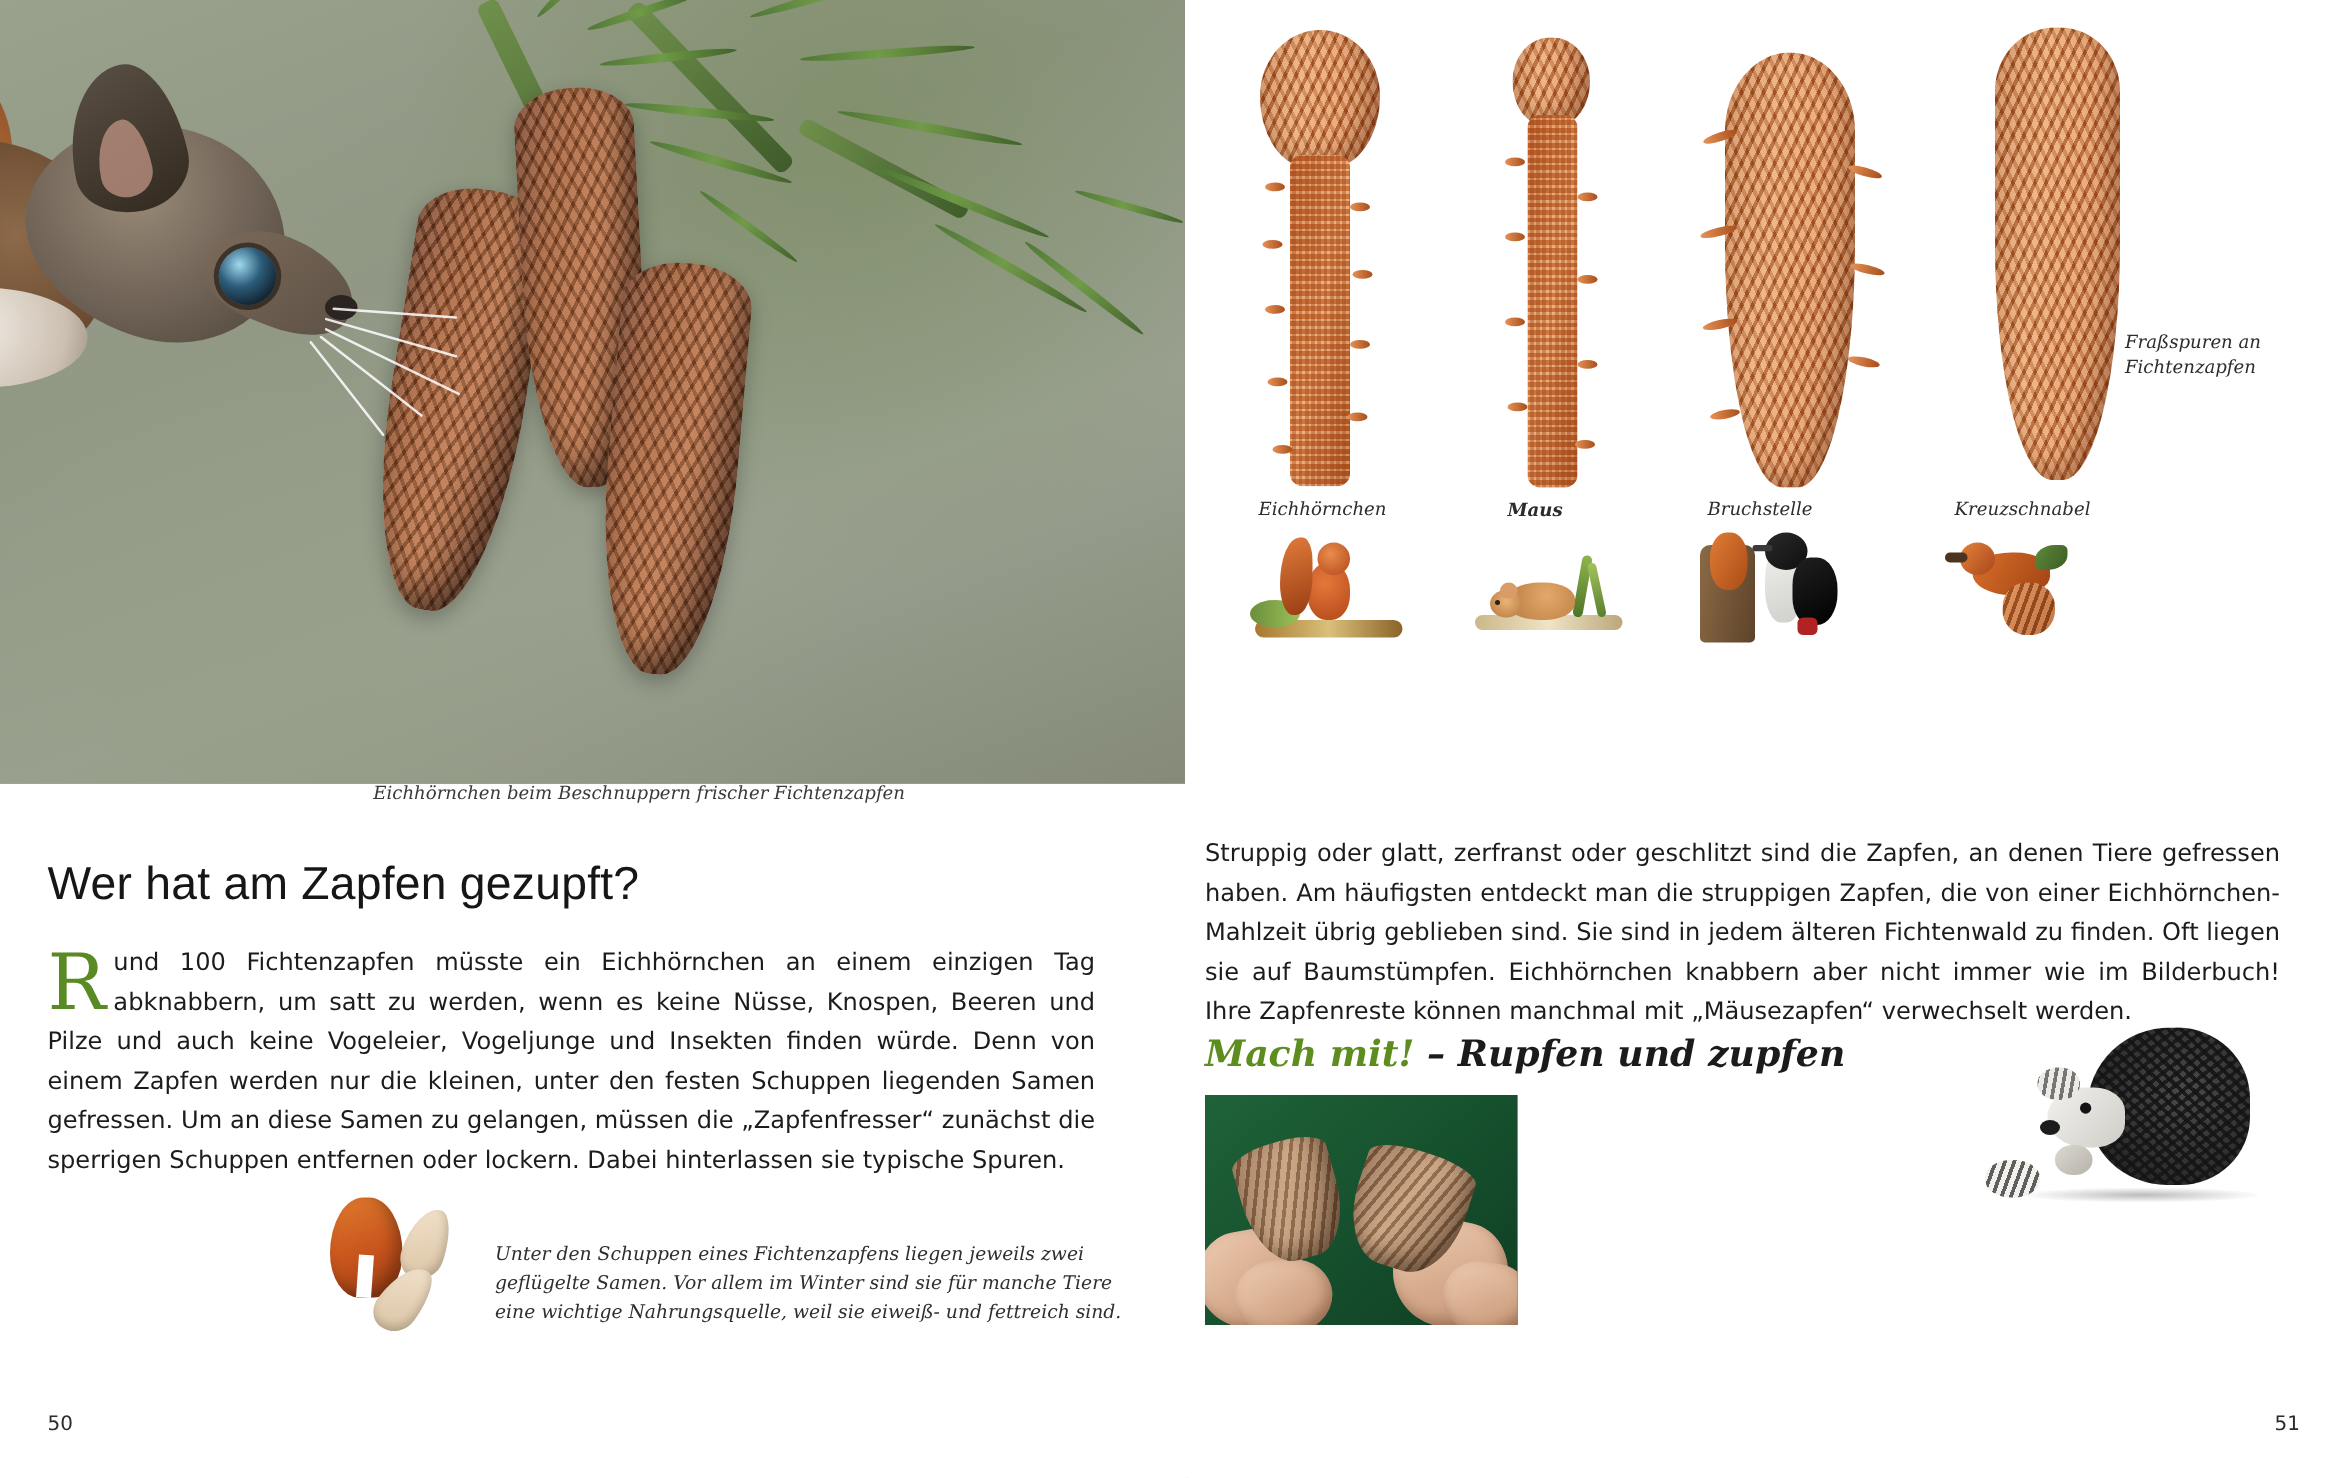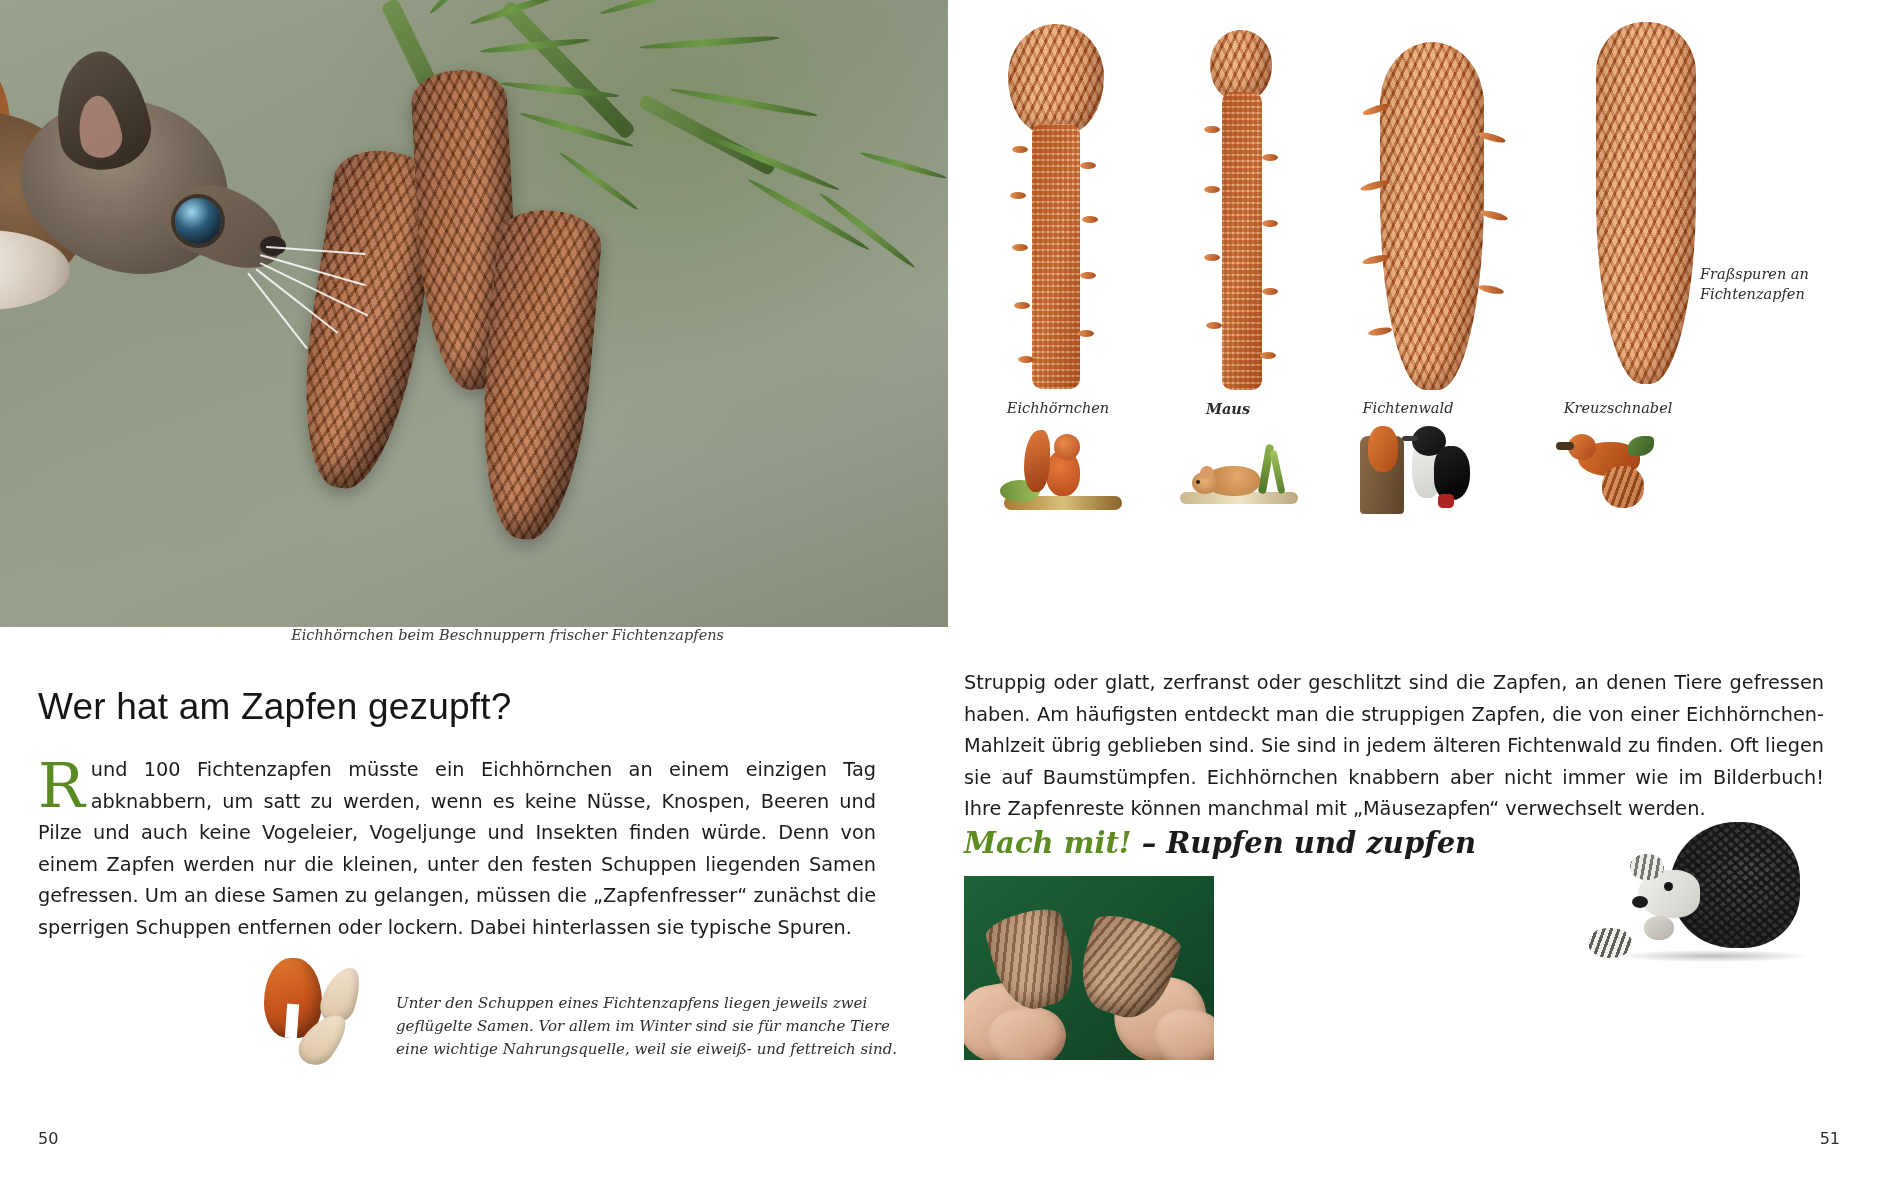--- a/index.html
+++ b/index.html
@@ -456,21 +456,21 @@
         <div class="sq-eye"></div>
         <div class="sq-nose"></div>
         <div class="whisker" style="left:300px; top:214px; width:110px; transform:rotate(16deg);"></div>
         <div class="whisker" style="left:300px; top:222px; width:120px; transform:rotate(26deg);"></div>
         <div class="whisker" style="left:296px; top:228px; width:104px; transform:rotate(38deg);"></div>
         <div class="whisker" style="left:288px; top:232px; width:96px; transform:rotate(52deg);"></div>
         <div class="whisker" style="left:306px; top:206px; width:100px; transform:rotate(4deg);"></div>
       </div>
     </div>
 
-    <div class="hero-caption">Eichhörnchen beim Beschnuppern frischer Fichtenzapfens</div>
+    <div class="hero-caption">Eichhörnchen beim Beschnuppern frischer Fichtenzapfen</div>
 
     <div class="left-body">
       <h1 class="headline">Wer hat am Zapfen gezupft?</h1>
       <p class="para"><span class="dropcap">R</span><span>und 100 Fichtenzapfen müsste ein Eichhörnchen an einem einzigen Tag abknabbern, um satt zu werden, wenn es keine Nüsse, Knospen, Beeren und Pilze und auch keine Vogeleier, Vogeljunge und Insekten finden würde. Denn von einem Zapfen werden nur die kleinen, unter den festen Schuppen liegenden Samen gefressen. Um an diese Samen zu gelangen, müssen die „Zapfenfresser“ zunächst die sperrigen Schuppen entfernen oder lockern. Dabei hinterlassen sie typische Spuren.</span></p>
     </div>
 
     <div class="seed-block">
       <div class="seed-art">
         <div class="scale-shape"></div>
         <div class="scale-notch"></div>
@@ -521,21 +521,21 @@
       <div class="cone-spec" style="left:390px; top:42px; width:190px; height:350px;">
         <div class="c-body" style="left:42px; top:0px; width:104px; height:348px; border-radius:50% 50% 44% 44% / 18% 18% 56% 56%;"></div>
         <div class="tuft" style="left:24px; top:64px; width:28px; transform:rotate(-18deg);"></div>
         <div class="tuft" style="left:140px; top:92px; width:28px; transform:rotate(16deg);"></div>
         <div class="tuft" style="left:22px; top:140px; width:30px; transform:rotate(-14deg);"></div>
         <div class="tuft" style="left:142px; top:170px; width:28px; transform:rotate(14deg);"></div>
         <div class="tuft" style="left:24px; top:214px; width:28px; transform:rotate(-12deg);"></div>
         <div class="tuft" style="left:140px; top:244px; width:26px; transform:rotate(12deg);"></div>
         <div class="tuft" style="left:30px; top:286px; width:24px; transform:rotate(-10deg);"></div>
       </div>
-      <div class="cone-label" style="left:380px; top:400px;">Fichtenwald</div>
+      <div class="cone-label" style="left:380px; top:400px;">Bruchstelle</div>
 
       <div class="cone-spec" style="left:600px; top:18px; width:180px; height:370px;">
         <div class="c-body" style="left:48px; top:4px; width:100px; height:362px; border-radius:48% 48% 46% 46% / 14% 14% 52% 52%;"></div>
       </div>
       <div class="cone-label" style="left:590px; top:400px;">Kreuzschnabel</div>
 
       <div class="fras-label">Fraßspuren an Fichtenzapfen</div>
     </div>
 
     <div class="animal-art" style="left:46px; top:424px; width:140px; height:90px;">

